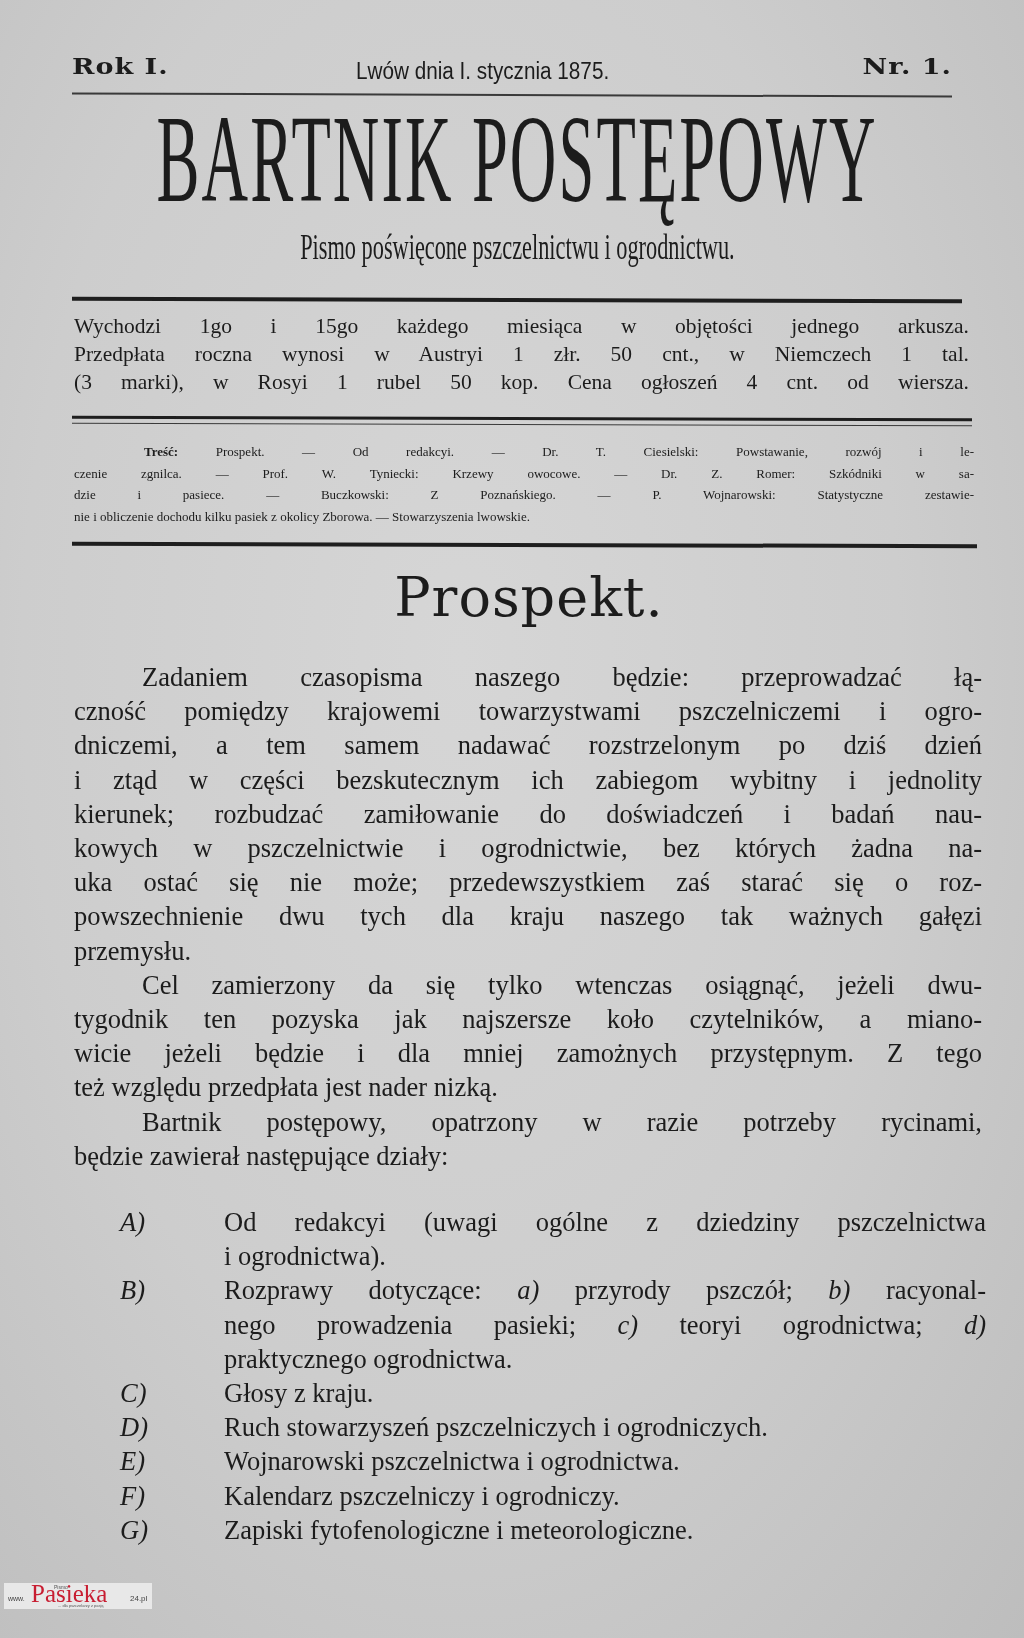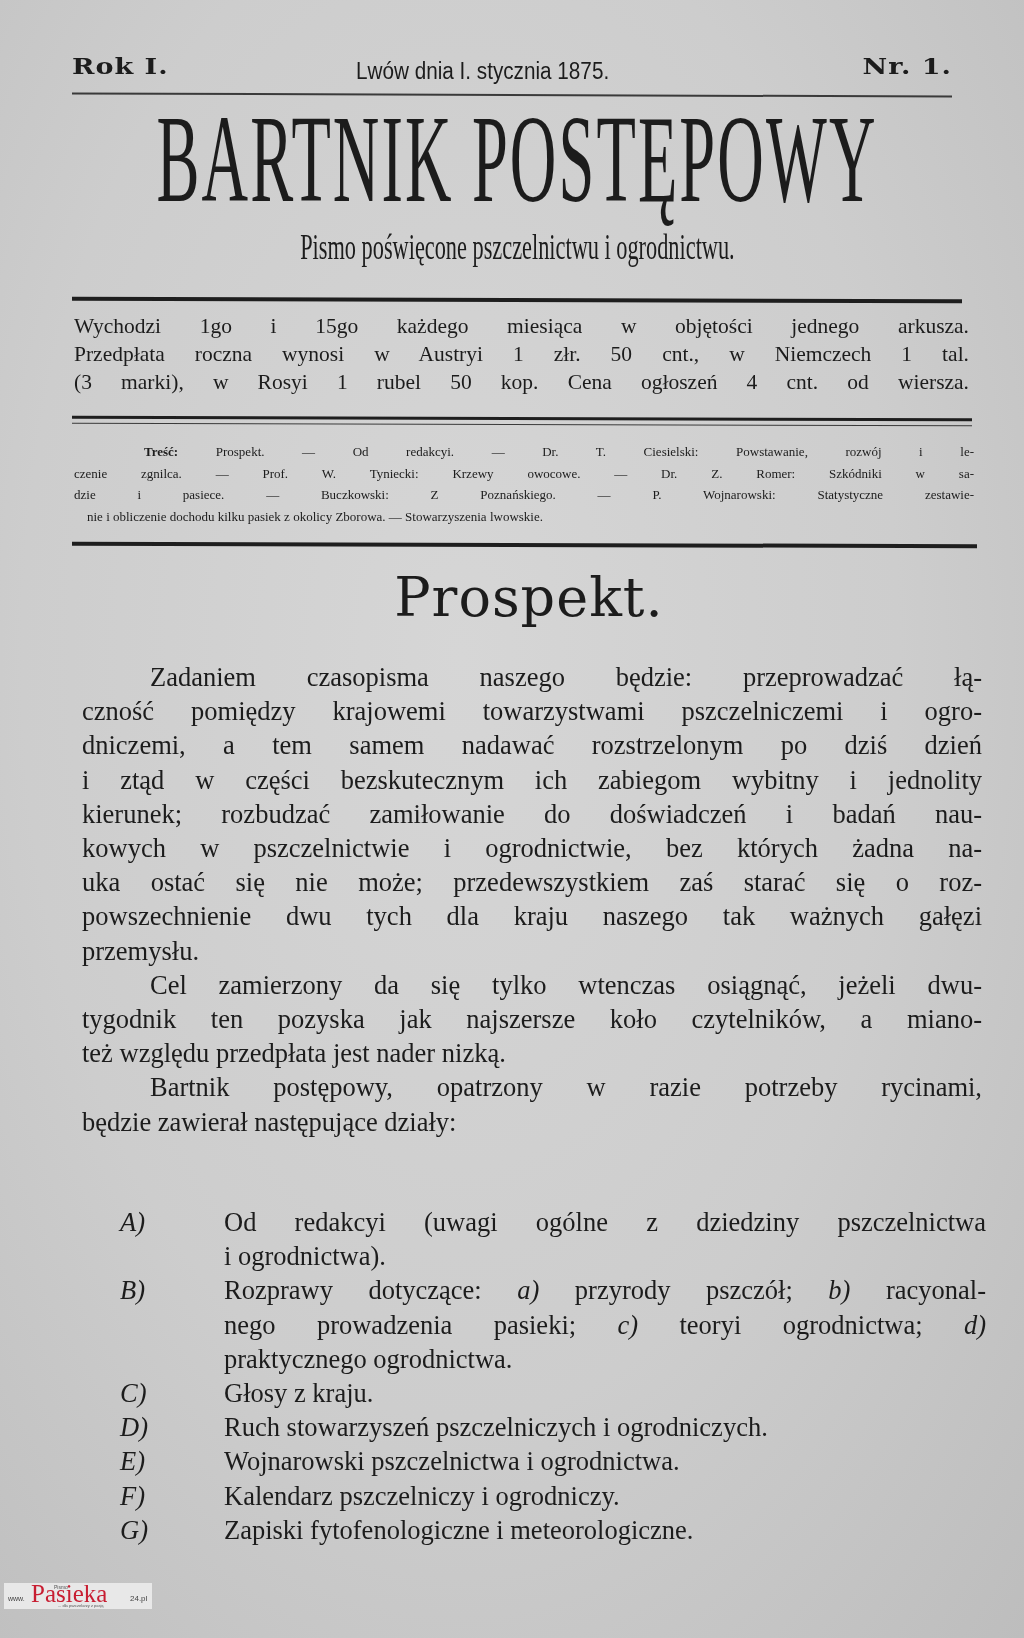--- a/index.html
+++ b/index.html
@@ -26,27 +26,27 @@
 
     .rule-thick { position: absolute; height: 4px; background: #1e1e1e; }
     .rule-thin { position: absolute; height: 1px; background: #3a3a3a; }
 
     .info { position: absolute; left: 70px; top: 312px; width: 895px; font-size: 21.5px; line-height: 28px; text-align: justify; text-align-last: justify; }
     .info div { text-align-last: justify; }
 
     .contents { position: absolute; left: 70px; top: 441px; width: 900px; font-size: 13px; line-height: 21.5px; }
     .contents div { text-align: justify; text-align-last: justify; white-space: nowrap; }
     .contents .first { padding-left: 70px; }
-    .contents .last { text-align-last: left; margin-left: 13px; }
+    .contents .last { text-align-last: left; }
     .tresc { font-weight: bold; }
 
     .heading { position: absolute; left: 0; width: 1024px; top: 566px; text-align: center; font-family: "DejaVu Serif", serif; font-size: 54px; letter-spacing: 1px; padding-left: 13px; }
 
     .body-text { position: absolute; left: 70px; top: 660px; width: 908px; font-size: 26.5px; line-height: 34.2px; }
-    .body-text .ln { text-align: justify; text-align-last: justify; white-space: nowrap; transform: scaleX(1); margin-left: 8px; }
+    .body-text .ln { text-align: justify; text-align-last: justify; white-space: nowrap; transform: scaleX(1); }
     .body-text .ln.end { text-align-last: left; }
     .body-text .ind { padding-left: 68px; }
 
     .list { position: absolute; left: 112px; top: 1205px; width: 870px; font-size: 26.5px; line-height: 34.2px; }
     .list .item { position: relative; padding-left: 64px; }
     .list .mark { position: absolute; left: 4px; top: 0; font-style: italic; }
     .list .ln { text-align: justify; text-align-last: justify; white-space: nowrap; margin-left: 44px; }
     .list .ln.end { text-align-last: left; }
     .it { font-style: italic; }
 
@@ -104,20 +104,21 @@
     <div class="ln">dniczemi, a tem samem nadawać rozstrzelonym po dziś dzień</div>
     <div class="ln">i ztąd w części bezskutecznym ich zabiegom wybitny i jednolity</div>
     <div class="ln">kierunek; rozbudzać zamiłowanie do doświadczeń i badań nau-</div>
     <div class="ln">kowych w pszczelnictwie i ogrodnictwie, bez których żadna na-</div>
     <div class="ln">uka ostać się nie może; przedewszystkiem zaś starać się o roz-</div>
     <div class="ln">powszechnienie dwu tych dla kraju naszego tak ważnych gałęzi</div>
     <div class="ln end">przemysłu.</div>
 
     <div class="ln ind">Cel zamierzony da się tylko wtenczas osiągnąć, jeżeli dwu-</div>
     <div class="ln">tygodnik ten pozyska jak najszersze koło czytelników, a miano-</div>
+    <div class="ln">wicie jeżeli będzie i dla mniej zamożnych przystępnym. Z tego</div>
     <div class="ln end">też względu przedpłata jest nader nizką.</div>
 
     <div class="ln ind">Bartnik postępowy, opatrzony w razie potrzeby rycinami,</div>
     <div class="ln end">będzie zawierał następujące działy:</div>
   </div>
 
   <div class="list">
     <div class="item">
       <span class="mark">A)</span>
       <div class="ln">Od redakcyi (uwagi ogólne z dziedziny pszczelnictwa</div>

